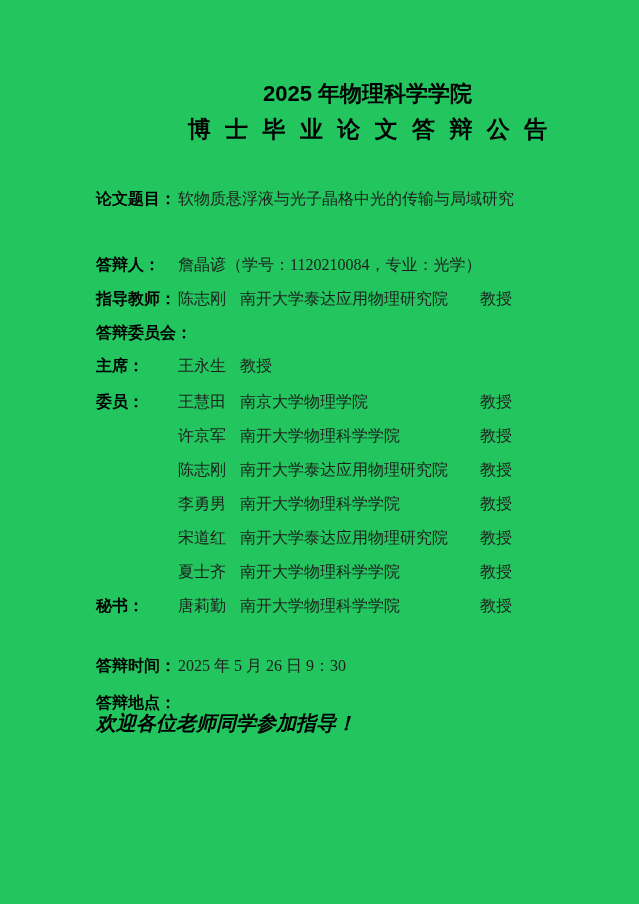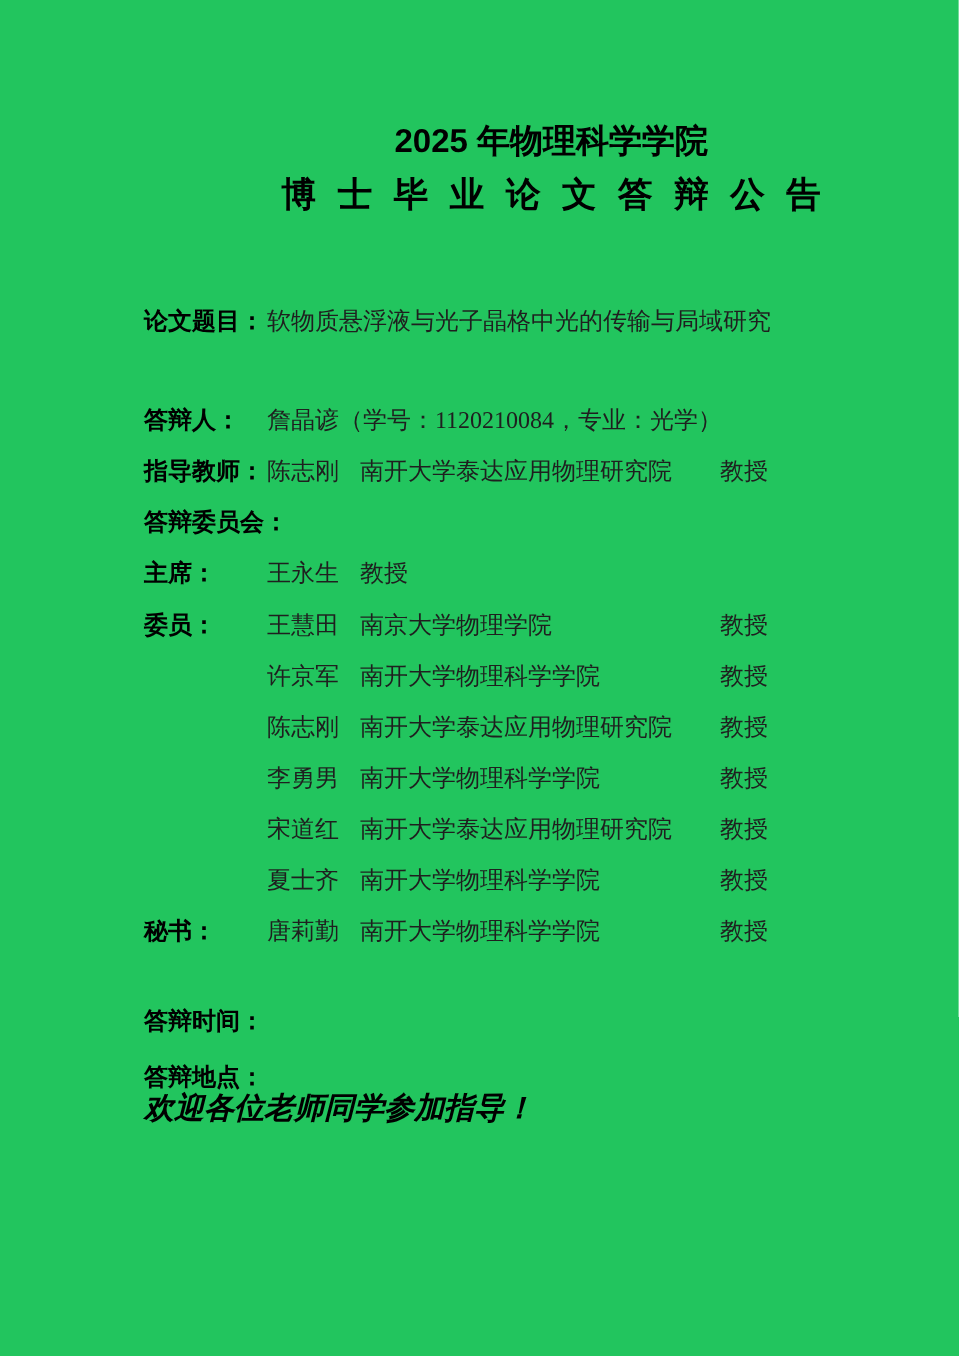--- a/index.html
+++ b/index.html
@@ -33,21 +33,21 @@
     font-size: 23px;
     line-height: 30px;
     font-weight: bold;
     color: #000000;
     text-align: center;
     word-spacing: 8px;
   }
   .content {
     position: absolute;
     left: 96px;
-    top: 160px;
+    top: 144px;
     width: 428px;
   }
   .row {
     display: flex;
     font-size: 16px;
     line-height: 21px;
   }
   .grid-row {
     display: grid;
     grid-template-columns: 82px 62px 240px 44px;
@@ -155,20 +155,21 @@
     </div>
     <div class="grid-row crow">
       <span class="label">秘书：</span>
       <span class="value">唐莉勤</span>
       <span class="value">南开大学物理科学学院</span>
       <span class="value">教授</span>
     </div>
 
     <div class="row time-row">
       <span class="label">答辩时间：</span>
+      <span class="value">2025 年 5 月 26 日  9：30</span>
     </div>
 
     <div class="row place-row">
       <span class="label">答辩地点：</span>
     </div>
 
     <div class="footer-line">欢迎各位老师同学参加指导！</div>
 
   </div>
 </div>

